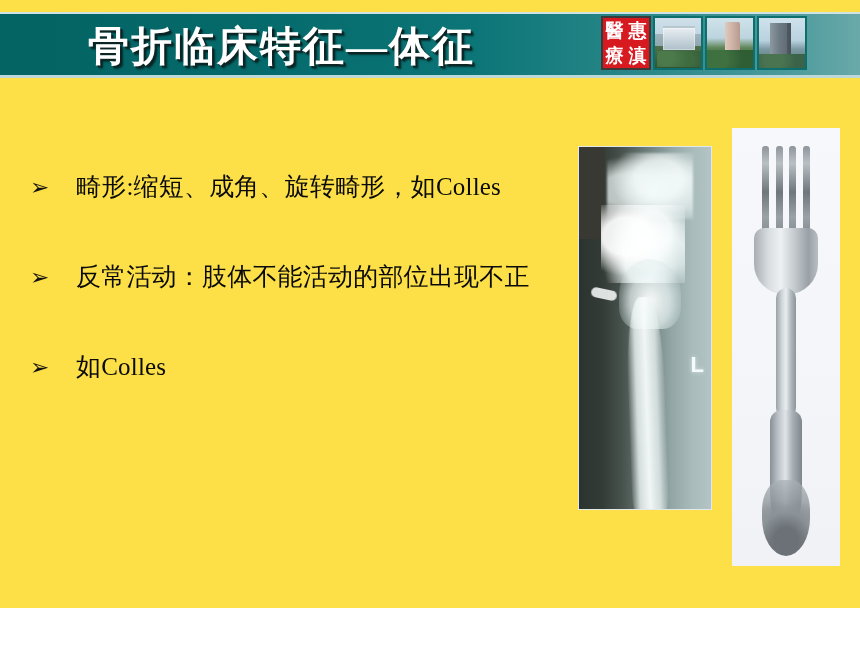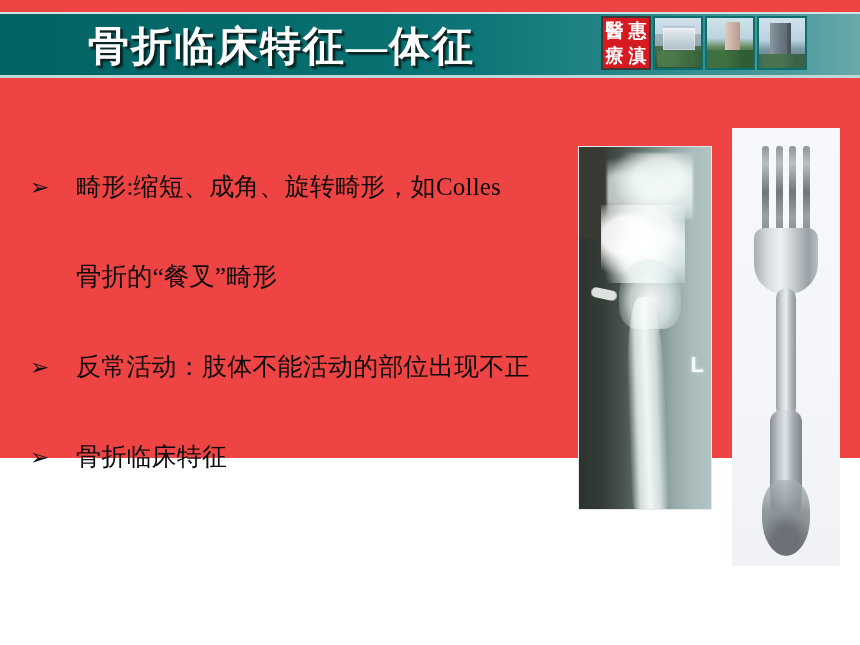--- a/index.html
+++ b/index.html
@@ -10,22 +10,22 @@
   }
   body {
     width: 860px;
     height: 645px;
     overflow: hidden;
     font-family: "Liberation Serif", "DejaVu Serif", serif;
   }
   .slide {
     position: relative;
     width: 860px;
-    height: 458px;
-    background: #ef4444;
+    height: 608px;
+    background: #fde047;
   }
 
   
   .header-band {
     position: absolute;
     left: 0;
     top: 12px;
     width: 860px;
     height: 66px;
     box-sizing: border-box;
@@ -404,34 +404,33 @@
     <div class="logo-cell photo3"></div>
   </div>
 
   <div class="body-text">
 
     <div class="bullet-block">
       <div class="bullet-line">
         <span class="bullet-marker">➢</span>
         <span class="bullet-content">畸形:缩短、成角、旋转畸形，如Colles</span>
       </div>
-      <div class="cont-line">骨折的“餐叉”畸形</div>
     </div>
 
     <div class="bullet-block">
       <div class="bullet-line">
         <span class="bullet-marker">➢</span>
         <span class="bullet-content">反常活动：肢体不能活动的部位出现不正</span>
       </div>
     </div>
 
     <div class="bullet-block">
       <div class="bullet-line">
         <span class="bullet-marker">➢</span>
-        <span class="bullet-content">骨折临床特征</span>
+        <span class="bullet-content">如Colles</span>
       </div>
     </div>
 
   </div>
 
   <div class="xray">
     <div class="xray-bg"></div>
     <div class="xray-dark-top"></div>
     <div class="metacarpal-mass"></div>
     <div class="carpal-mass"></div>

